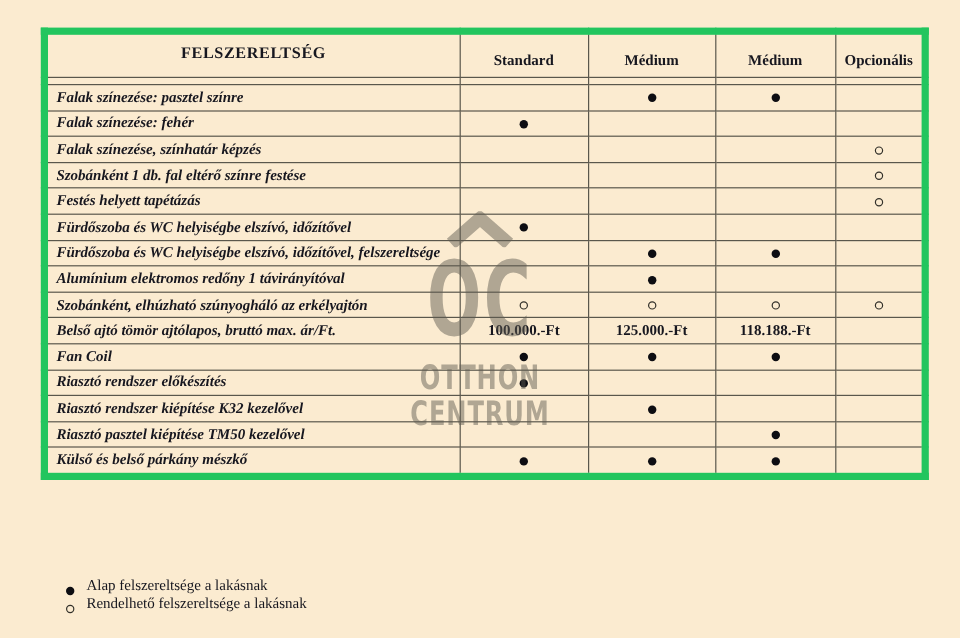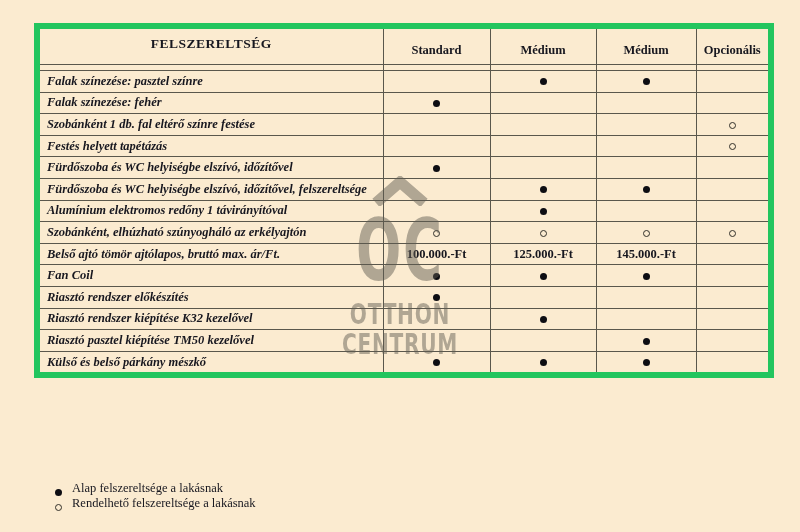--- a/index.html
+++ b/index.html
@@ -159,20 +159,27 @@
           <td class="value-cell"></td>
         </tr>
         <tr>
           <td class="feature-label">Falak színezése: fehér</td>
           <td class="value-cell"><span class="dot"></span></td>
           <td class="value-cell"></td>
           <td class="value-cell"></td>
           <td class="value-cell"></td>
         </tr>
         <tr>
+          <td class="feature-label">Falak színezése, színhatár képzés</td>
+          <td class="value-cell"></td>
+          <td class="value-cell"></td>
+          <td class="value-cell"></td>
+          <td class="value-cell"><span class="ring"></span></td>
+        </tr>
+        <tr>
           <td class="feature-label">Szobánként 1 db. fal eltérő színre festése</td>
           <td class="value-cell"></td>
           <td class="value-cell"></td>
           <td class="value-cell"></td>
           <td class="value-cell"><span class="ring"></span></td>
         </tr>
         <tr>
           <td class="feature-label">Festés helyett tapétázás</td>
           <td class="value-cell"></td>
           <td class="value-cell"></td>
@@ -204,21 +211,21 @@
           <td class="feature-label">Szobánként, elhúzható szúnyogháló az erkélyajtón</td>
           <td class="value-cell"><span class="ring"></span></td>
           <td class="value-cell"><span class="ring"></span></td>
           <td class="value-cell"><span class="ring"></span></td>
           <td class="value-cell"><span class="ring"></span></td>
         </tr>
         <tr>
           <td class="feature-label">Belső ajtó tömör ajtólapos, bruttó max. ár/Ft.</td>
           <td class="value-cell">100.000.-Ft</td>
           <td class="value-cell">125.000.-Ft</td>
-          <td class="value-cell">145.000.-Ft</td>
+          <td class="value-cell">118.188.-Ft</td>
           <td class="value-cell"></td>
         </tr>
         <tr>
           <td class="feature-label">Fan Coil</td>
           <td class="value-cell"><span class="dot"></span></td>
           <td class="value-cell"><span class="dot"></span></td>
           <td class="value-cell"><span class="dot"></span></td>
           <td class="value-cell"></td>
         </tr>
         <tr>

